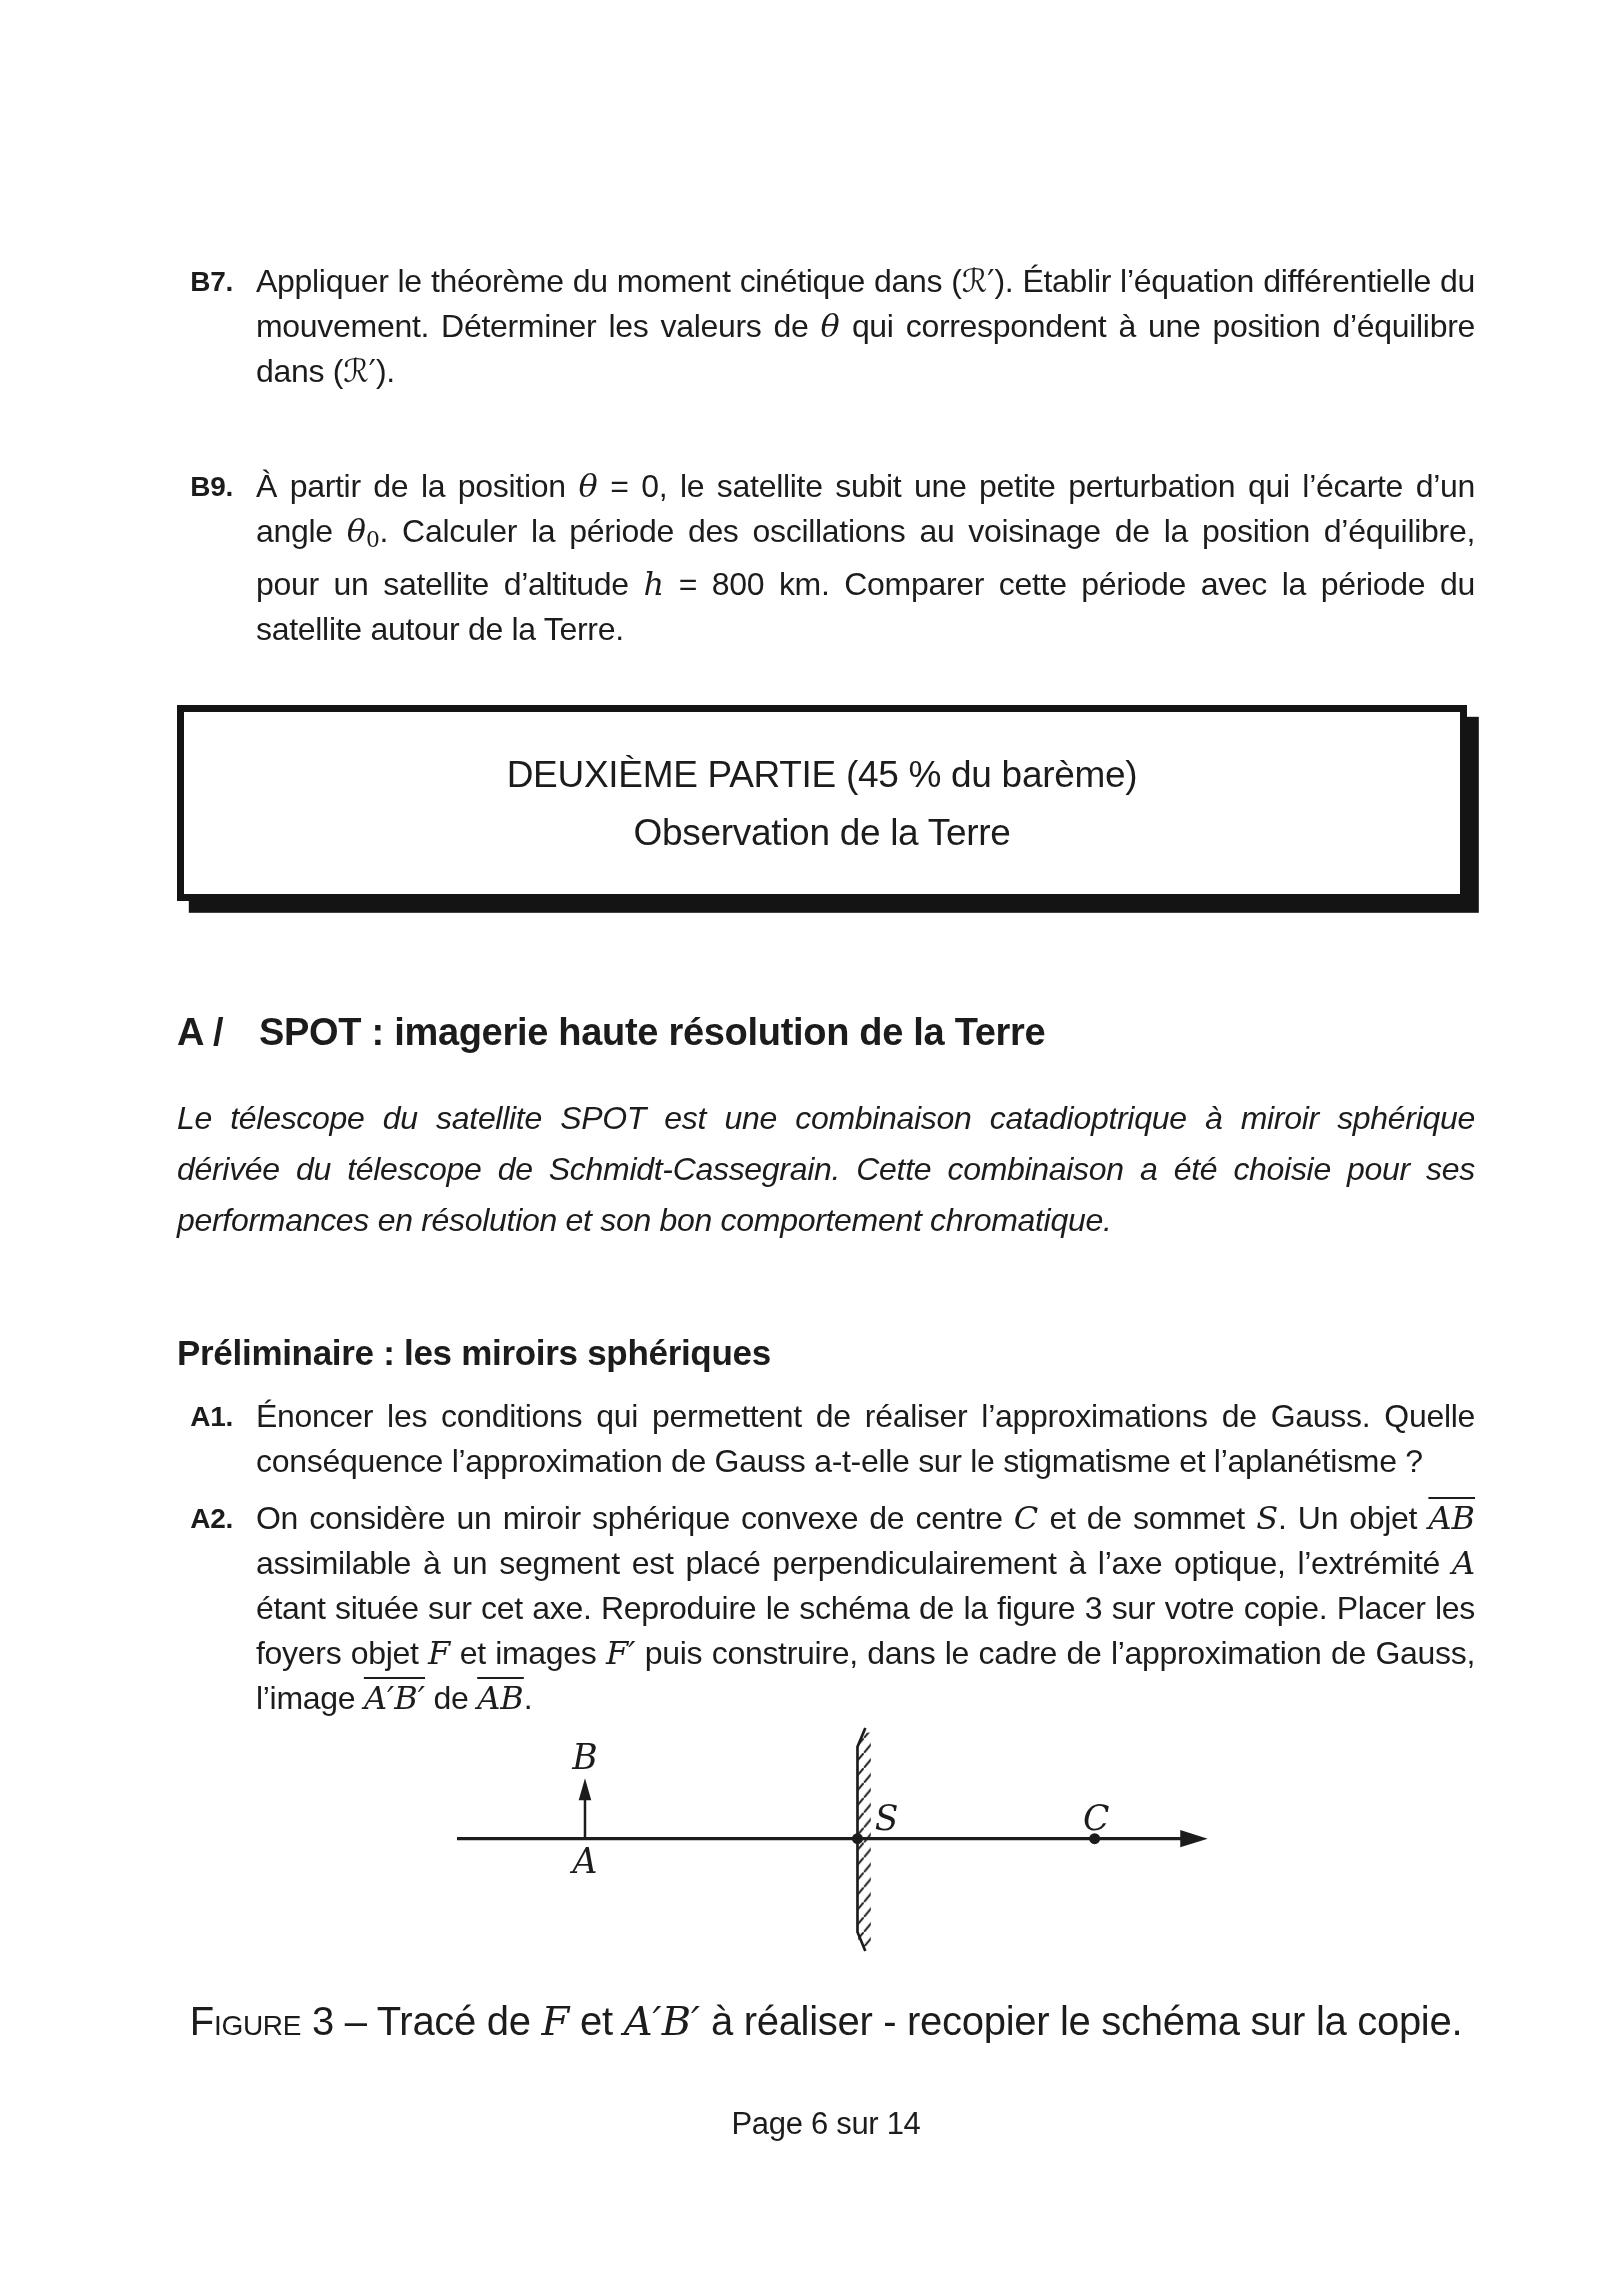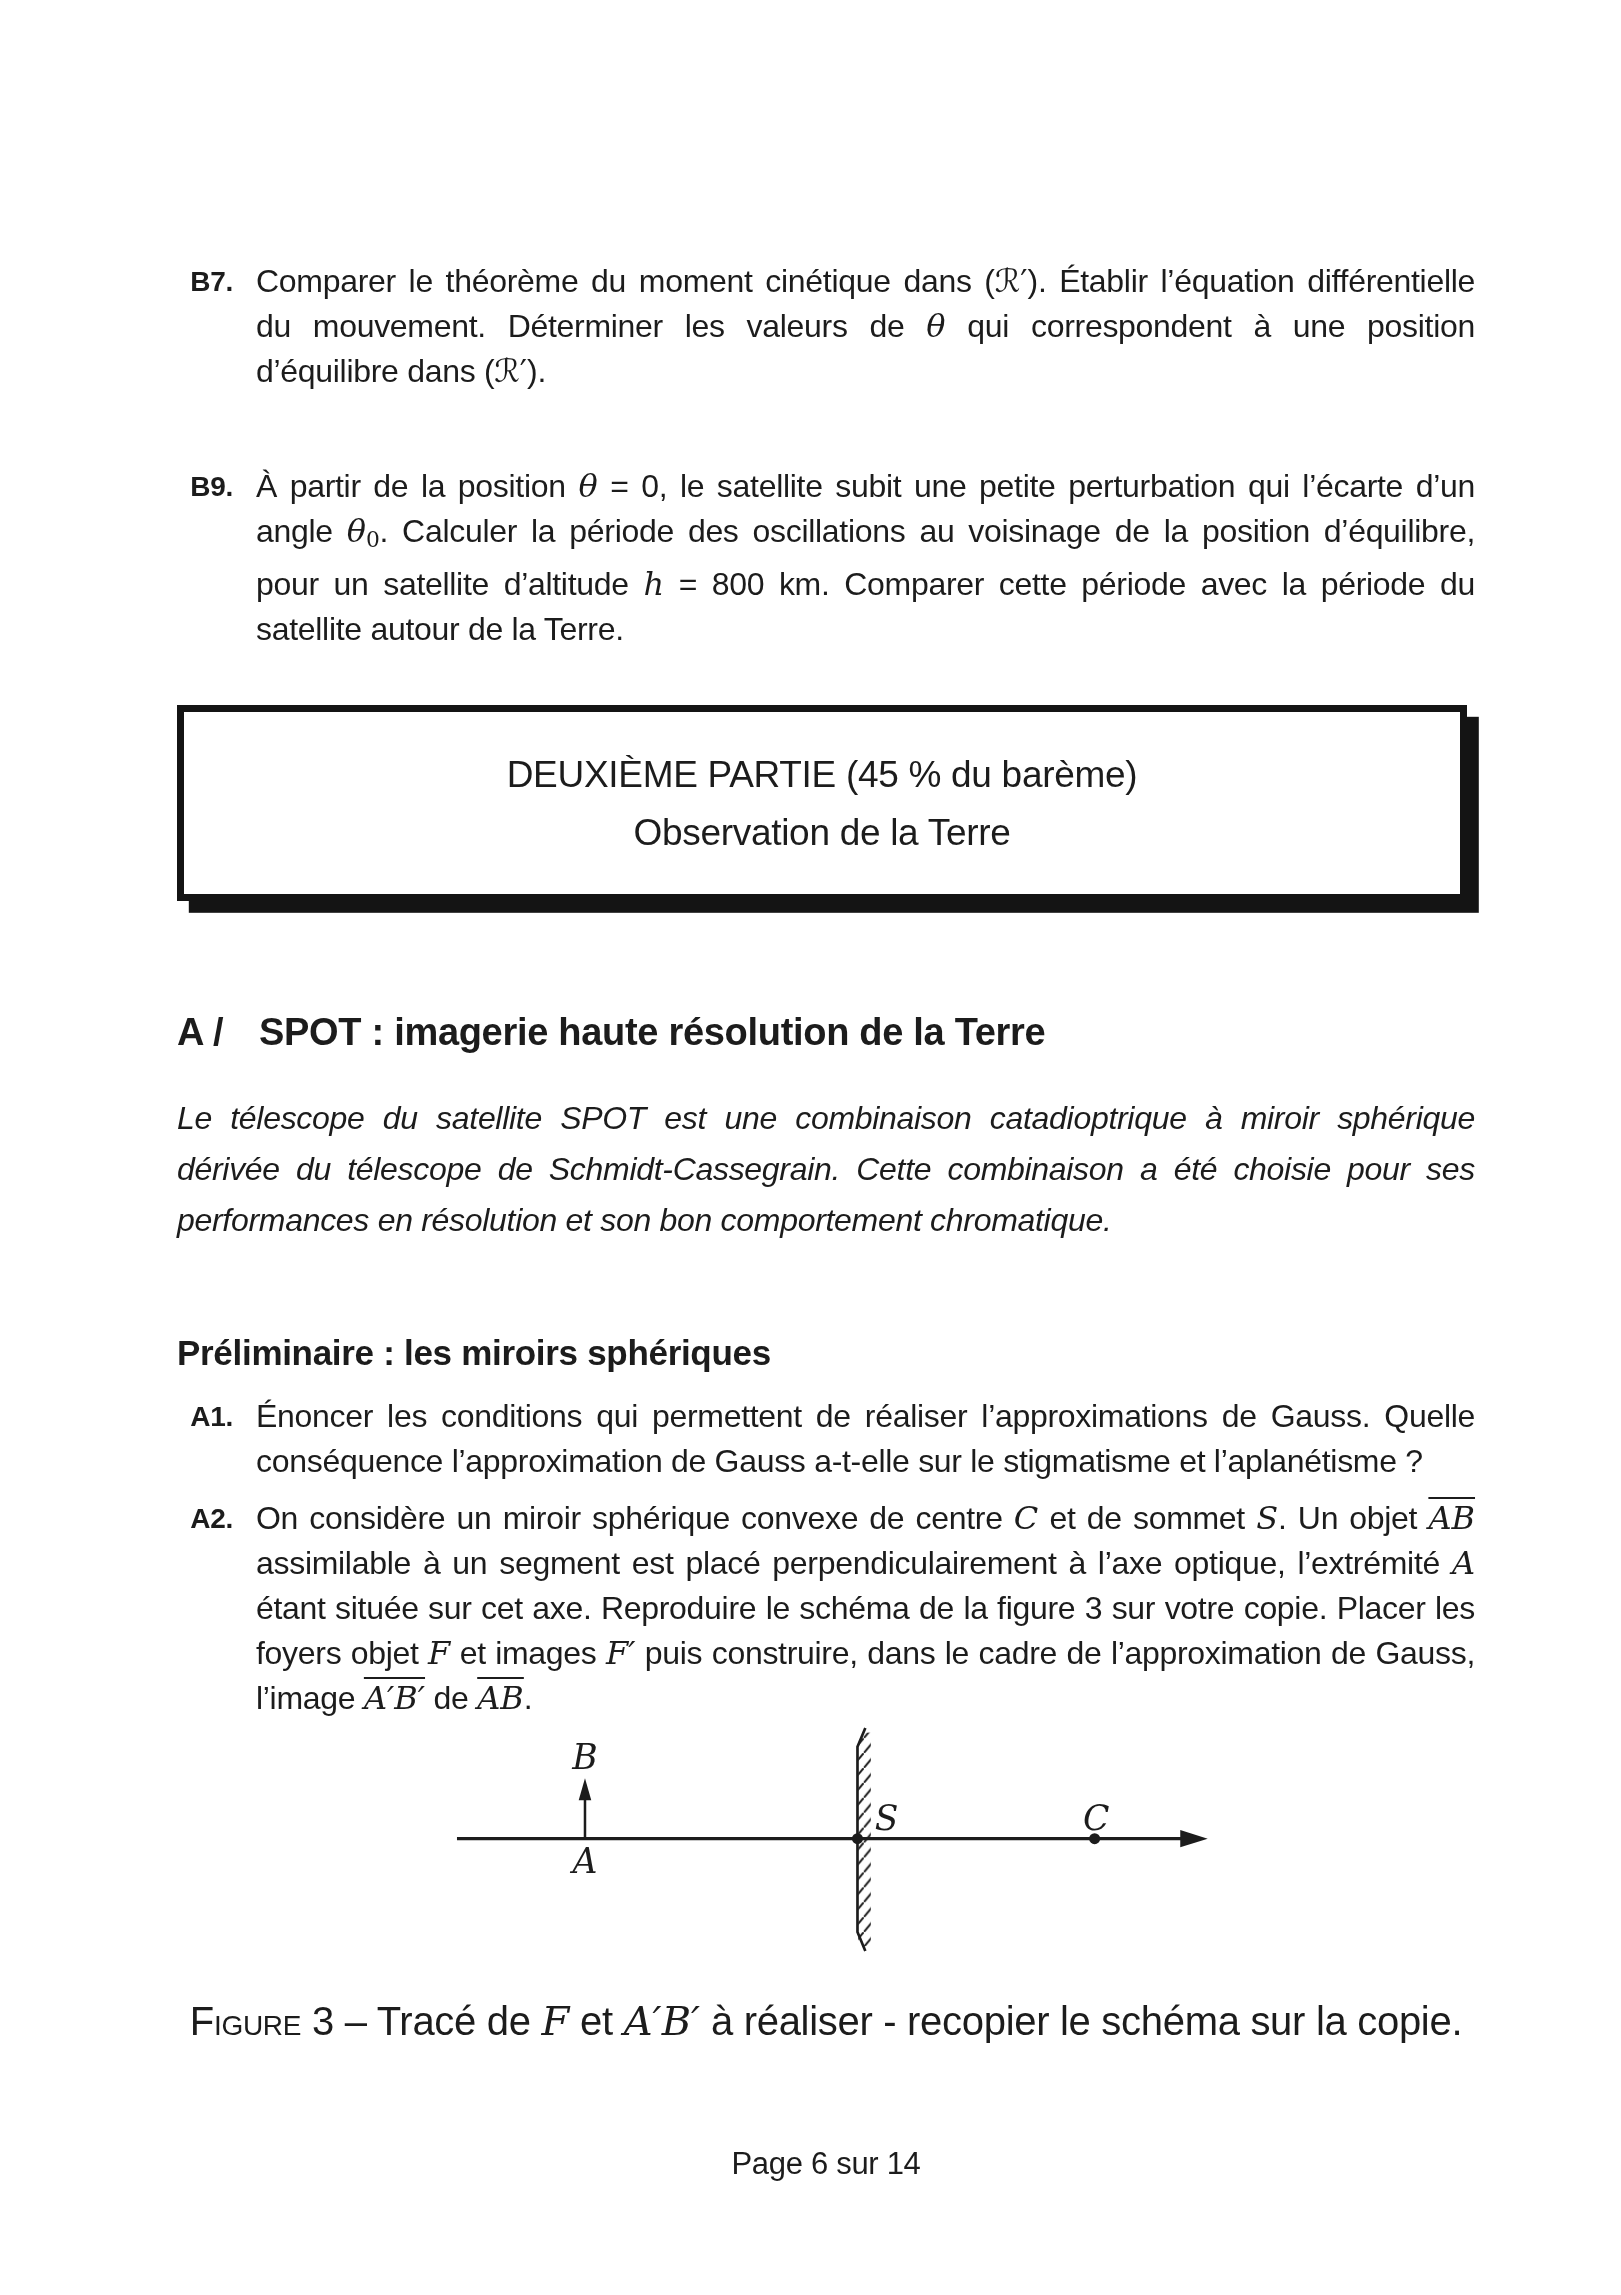--- a/index.html
+++ b/index.html
@@ -59,32 +59,32 @@
   .intro {
     left: 177px; width: 1298px;
     font-style: italic;
     font-size: 32px; line-height: 51px;
     text-align: justify;
   }
 
   .subsection-heading { left: 177px; width: 1298px; font-weight: bold; font-size: 35px; }
 
   .caption { left: 177px; width: 1298px; text-align: center; font-size: 40px; }
-  .footer  { left: 177px; width: 1298px; text-align: center; font-size: 31px; margin-top: 40px; }
+  .footer  { left: 177px; width: 1298px; text-align: center; font-size: 31px; }
 
   svg text { letter-spacing: 0; }
 </style>
 </head>
 <body>
 
 <div class="page">
 
   <div class="abs q-item" style="top:259px;">
     <div class="q-label">B7.</div>
-    <div class="q-body"><span>Comparer le théorème du moment cinétique dans (</span><span class="cal">ℛ′</span><span>). Établir l’équation différentielle du mouvement. Déterminer les valeurs de </span><span class="mi">θ</span><span> qui correspondent à une position d’équilibre dans (</span><span class="cal">ℛ′</span><span>).</span></div>
+    <div class="q-body"><span>Appliquer le théorème du moment cinétique dans (</span><span class="cal">ℛ′</span><span>). Établir l’équation différentielle du mouvement. Déterminer les valeurs de </span><span class="mi">θ</span><span> qui correspondent à une position d’équilibre dans (</span><span class="cal">ℛ′</span><span>).</span></div>
   </div>
 
 
   <div class="abs q-item" style="top:464px;">
     <div class="q-label">B9.</div>
     <div class="q-body"><span>À partir de la position </span><span class="mi">θ</span><span> = 0, le satellite subit une petite perturbation qui l’écarte d’un angle </span><span class="mi">θ</span><span class="sb">0</span><span>. Calculer la période des oscillations au voisinage de la position d’équilibre, pour un satellite d’altitude </span><span class="mi">h</span><span> = 800 km. Comparer cette période avec la période du satellite autour de la Terre.</span></div>
   </div>
 
   <div class="abs part-box">
     <div class="line">DEUXIÈME PARTIE (45 % du barème)</div>

